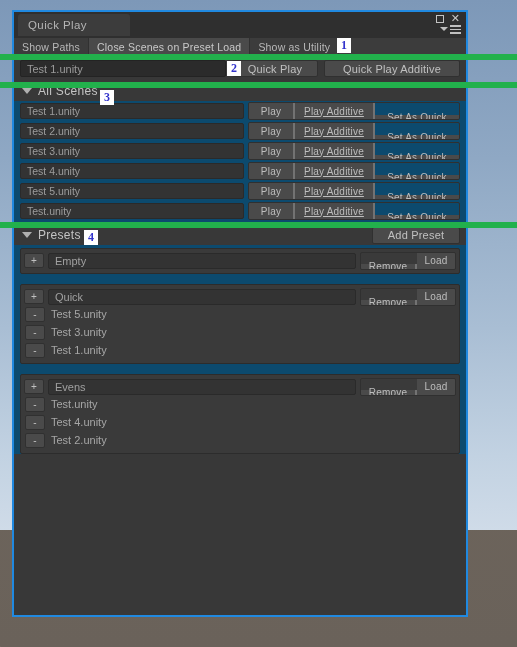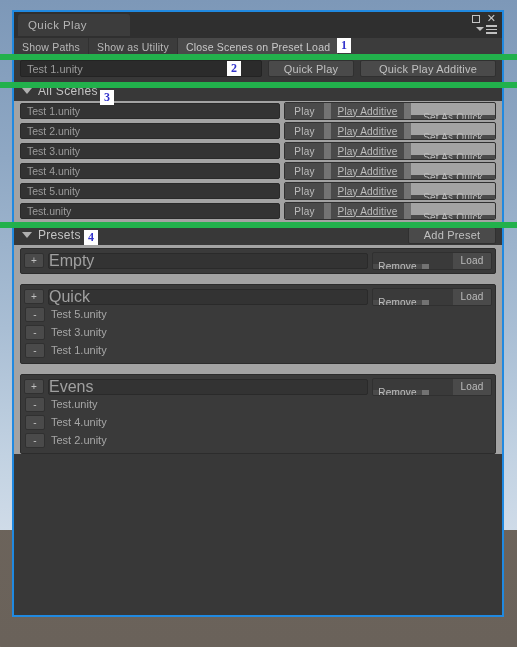--- a/index.html
+++ b/index.html
@@ -34,21 +34,21 @@
     width: 517px;
     height: 530px;
     background: linear-gradient(180deg, #7d98b8 0%, #8fa8c4 30%, #a9bed4 62%, #c2d2e2 86%, #cfdbe8 100%);
   }
 
   
   .window {
     position: absolute;
     left: 12px;
     top: 10px;
-    width: 492px;
+    width: 456px;
     height: 607px;
     background: #383838;
     border: 2px solid #2089e0;
     box-sizing: border-box;
   }
 
   
   .titlebar {
     position: relative;
     height: 26px;
@@ -142,21 +142,21 @@
     color: #c9c9c9;
   }
   .tb-spacer { flex: 1; background: #3c3c3c; }
   .tb-btn.right {
     border-right: none;
     border-left: 1px solid #313131;
   }
 
   
   .panel-body {
-    background: #a3a3a3;
+    background: #0c4a6e;
     position: relative;
   }
 
   .qp-row {
     display: flex;
     align-items: center;
     gap: 6px;
     padding: 4px 6px 4px 6px;
     background: #383838;
   }
@@ -242,21 +242,21 @@
     border-radius: 2px;
     overflow: hidden;
   }
   .seg {
     background: #4a4a4a;
     color: #bdbdbd;
     font-size: 10px;
     display: flex;
     align-items: center;
     justify-content: center;
-    border-right: 7px solid #737373;
+    border-right: 2px solid #737373;
     box-sizing: border-box;
     letter-spacing: 0.2px;
   }
   .seg:last-child { border-right: none; }
   .seg.play { width: 46px; }
   .seg.additive { width: 80px; text-decoration: underline; }
   .seg.quick { width: 84px; margin-top: 12px; }
 
   
   .preset-box {
@@ -286,33 +286,34 @@
     box-sizing: border-box;
   }
   .preset-name {
     flex: 1;
     height: 16px;
     background: #333333;
     border: 1px solid #2a2a2a;
     border-radius: 2px;
     display: flex;
     align-items: center;
+    padding-left: 6px;
     color: #a0a0a0;
-    font-size: 16px;
+    font-size: 11px;
     box-sizing: border-box;
   }
   .preset-actions {
     display: flex;
     height: 16px;
     border: 1px solid #303030;
     border-radius: 2px;
     overflow: hidden;
   }
   .preset-actions .seg.remove { width: 56px; margin-top: 11px; }
-  .preset-actions .seg.load { width: 38px; margin-left: 24px; }
+  .preset-actions .seg.load { width: 38px; }
 
   .preset-item {
     display: flex;
     align-items: center;
     gap: 6px;
     height: 18px;
     padding-left: 1px;
   }
   .preset-item-label {
     color: #a6a6a6;
@@ -368,22 +369,22 @@
         <span class="hamburger">
             <i></i>
             <i></i>
             <i></i>
           </span>
       </div>
     </div>
 
     <div class="toolbar">
       <div class="tb-btn">Show Paths</div>
+      <div class="tb-btn pressed">Close Scenes on Preset Load</div>
       <div class="tb-btn">Show as Utility</div>
-      <div class="tb-btn pressed">Close Scenes on Preset Load</div>
       <div class="tb-spacer"></div>
     </div>
 
     <div class="panel-body">
       <div class="qp-row">
         <div class="textfield">Test 1.unity</div>
         <div class="btn" style="width:86px">Quick Play</div>
         <div class="btn" style="width:136px">Quick Play Additive</div>
       </div>
     </div>

